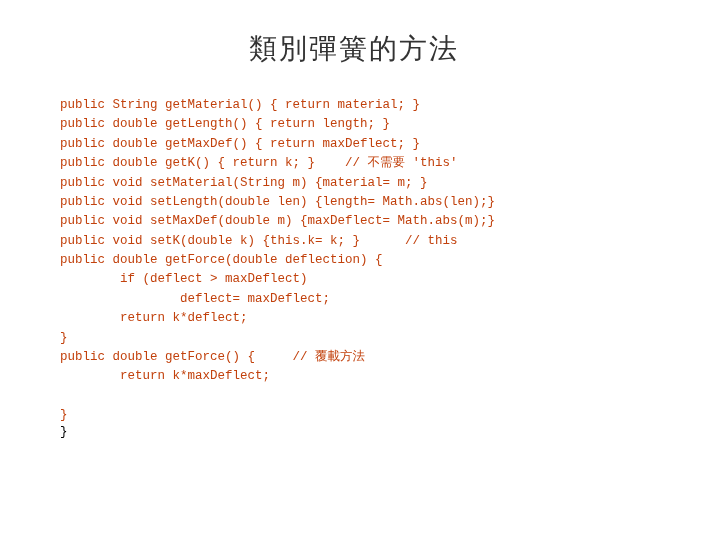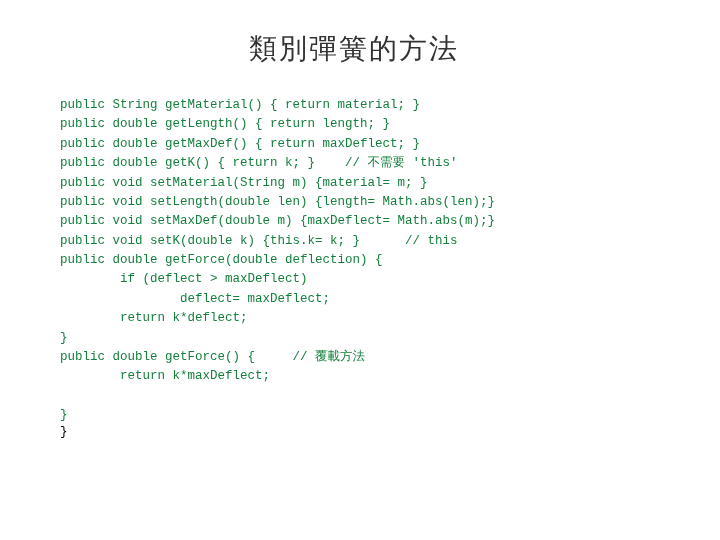--- a/index.html
+++ b/index.html
@@ -32,21 +32,21 @@
       font-weight: normal;
       color: #333333;
       margin-bottom: 28px;
       letter-spacing: 2px;
     }
 
     .code-block {
       width: 100%;
       font-family: 'Courier New', Courier, monospace;
       font-size: 12.5px;
-      color: #15803d;
+      color: #c2410c;
       line-height: 1.55;
       white-space: pre;
       text-align: left;
       padding-left: 20px;
     }
   </style>
 </head>
 <body>
 
 <div class="slide">

